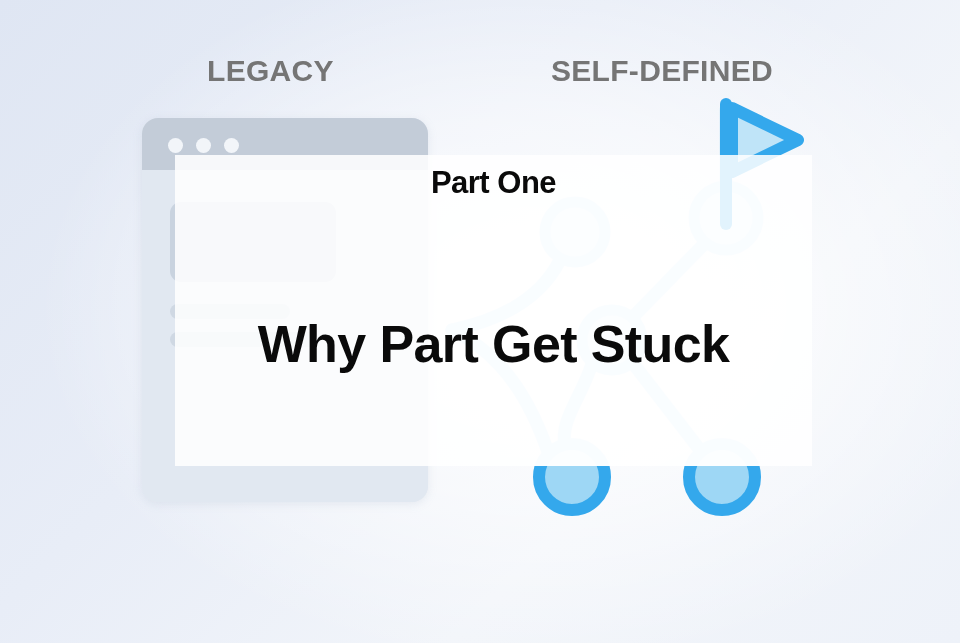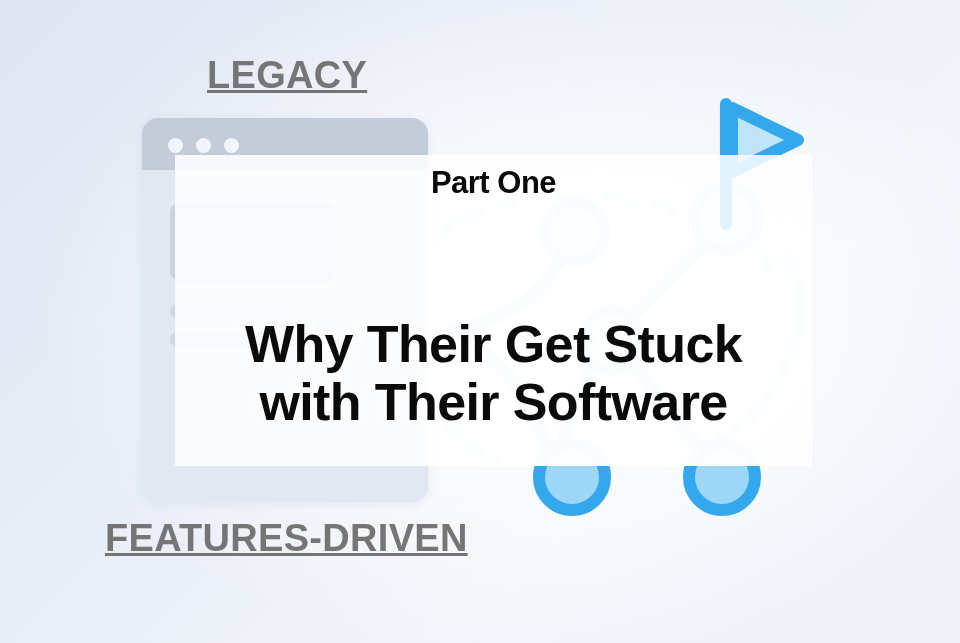--- a/index.html
+++ b/index.html
@@ -98,24 +98,23 @@
     height: 311px;
     background: rgba(255,255,255,0.86);
     pointer-events: none;
   }
 
   
   .corner-label {
     position: absolute;
     color: #757575;
     font-weight: bold;
-    font-size: 38px;
+    font-size: 30px;
     letter-spacing: 0.3px;
     white-space: nowrap;
-    text-decoration: underline;
   }
   #label-legacy        { left: 207px; top: 54px; }
   #label-self-defined  { left: 551px; top: 54px; }
   #label-features      { left: 105px; top: 517px; }
   #label-outcome       { left: 511px; top: 517px; }
 
   
   #part-label {
     position: absolute;
     left: 175px;
@@ -195,22 +194,21 @@
 
     <g>
       <path d="M 726 104 L 726 224" stroke="#34a8ec" stroke-width="12" stroke-linecap="round" fill="none"></path>
       <path d="M 732 108 L 798 140 L 732 172 Z" fill="#bfe4f8" stroke="#34a8ec" stroke-width="12" stroke-linejoin="round"></path>
     </g>
   </svg>
 
   <div id="overlay-panel"></div>
 
   <div class="corner-label" id="label-legacy">LEGACY</div>
-  <div class="corner-label" id="label-features">FEATURES-DRIVEN</div>
+  <div class="corner-label" id="label-self-defined">SELF-DEFINED</div>
 
   <div id="part-label">Part One</div>
 
   <div id="headline">
-    <span class="hl-line">Why Their Get Stuck</span>
-    <span class="hl-line">with Their Software</span>
+    <span class="hl-line">Why Part Get Stuck</span>
   </div>
 
 </div>
 
 </body></html>

